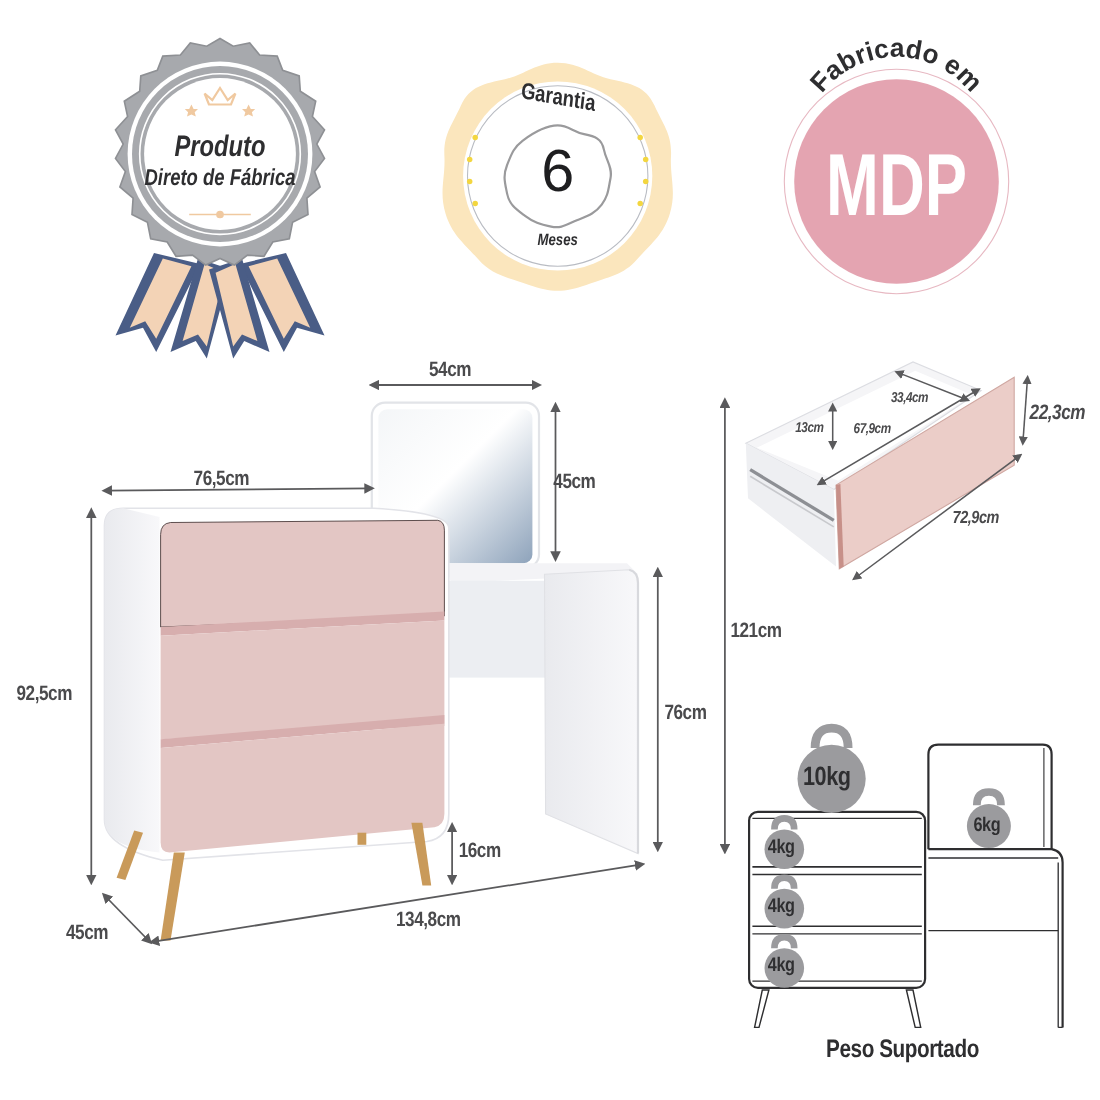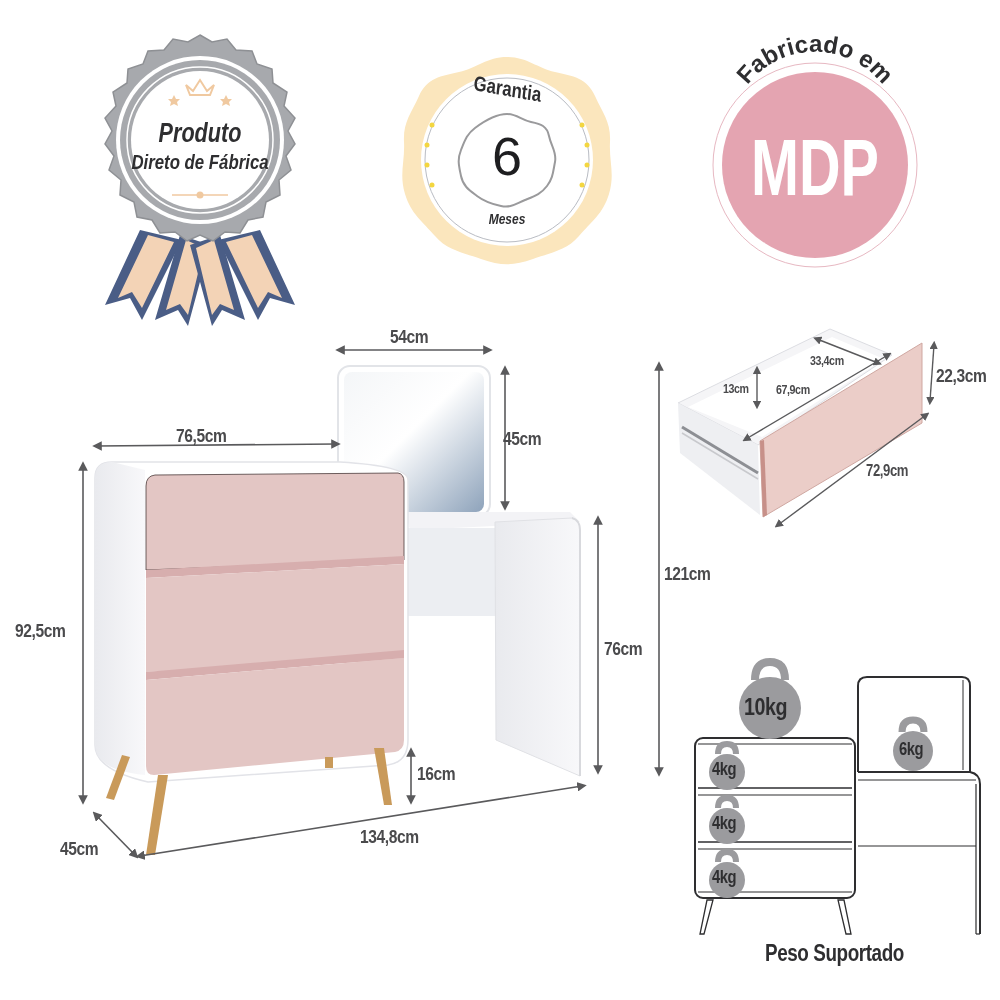--- a/index.html
+++ b/index.html
@@ -137,21 +137,21 @@
   <div class="dim" style="left:503px;top:428px;">45cm</div>
   <div class="dim" style="left:176px;top:425px;">76,5cm</div>
   <div class="dim" style="left:15px;top:620px;">92,5cm</div>
   <div class="dim" style="left:604px;top:638px;">76cm</div>
   <div class="dim" style="left:417px;top:763px;">16cm</div>
   <div class="dim" style="left:60px;top:838px;">45cm</div>
   <div class="dim" style="left:360px;top:826px;">134,8cm</div>
   <div class="dim" style="left:664px;top:563px;">121cm</div>
 </div>
 
-<div class="abs" style="left:660px;top:315px;width:340px;height:220px;">
+<div class="abs" style="left:660px;top:315px;width:340px;height:220px;font-style:italic;">
   <svg width="340" height="220" viewBox="0 0 340 220">
     <defs>
       <marker id="arr2" viewBox="0 0 10 10" refX="5" refY="5" markerWidth="6" markerHeight="6" orient="auto-start-reverse">
         <path d="M0,0 L10,5 L0,10 z" fill="#5a5a5c"></path>
       </marker>
     </defs>
 
     <polygon points="18,88 170,14 232,40 98,130" fill="#f5f5f7" stroke="#dcdde2" stroke-width="1"></polygon>
     <polygon points="28,92 172,22 224,44 102,122" fill="#ffffff"></polygon>
     <polygon points="18,88 98,130 100,200 20,138" fill="#eeeff2"></polygon>
@@ -167,21 +167,21 @@
     <line x1="274" y1="30" x2="270" y2="86" stroke="#5a5a5c" stroke-width="1.4" marker-start="url(#arr2)" marker-end="url(#arr2)"></line>
     <line x1="118" y1="210" x2="266" y2="100" stroke="#5a5a5c" stroke-width="1.4" marker-start="url(#arr2)" marker-end="url(#arr2)"></line>
   </svg>
   <div class="dim sm" style="left:150px;top:38px;">33,4cm</div>
   <div class="dim sm" style="left:63px;top:66px;">13cm</div>
   <div class="dim sm" style="left:116px;top:67px;">67,9cm</div>
   <div class="dim" style="left:276px;top:50px;">22,3cm</div>
   <div class="dim sm" style="left:206px;top:147px;font-size:16px;">72,9cm</div>
 </div>
 
-<div class="abs" style="left:680px;top:650px;width:320px;height:330px;">
+<div class="abs" style="left:666px;top:650px;width:320px;height:330px;">
   <svg width="320" height="330" viewBox="0 0 320 330">
 
     <rect x="15" y="88" width="160" height="160" rx="8" fill="#ffffff" stroke="#2e2e30" stroke-width="2"></rect>
     <line x1="18" y1="138" x2="172" y2="138" stroke="#2e2e30" stroke-width="1.5"></line>
     <line x1="18" y1="145" x2="172" y2="145" stroke="#2e2e30" stroke-width="1.2"></line>
     <line x1="18" y1="192" x2="172" y2="192" stroke="#2e2e30" stroke-width="1.5"></line>
     <line x1="18" y1="199" x2="172" y2="199" stroke="#2e2e30" stroke-width="1.2"></line>
     <line x1="18" y1="94" x2="172" y2="94" stroke="#2e2e30" stroke-width="1.2"></line>
     <line x1="18" y1="242" x2="172" y2="242" stroke="#2e2e30" stroke-width="1.2"></line>
 

